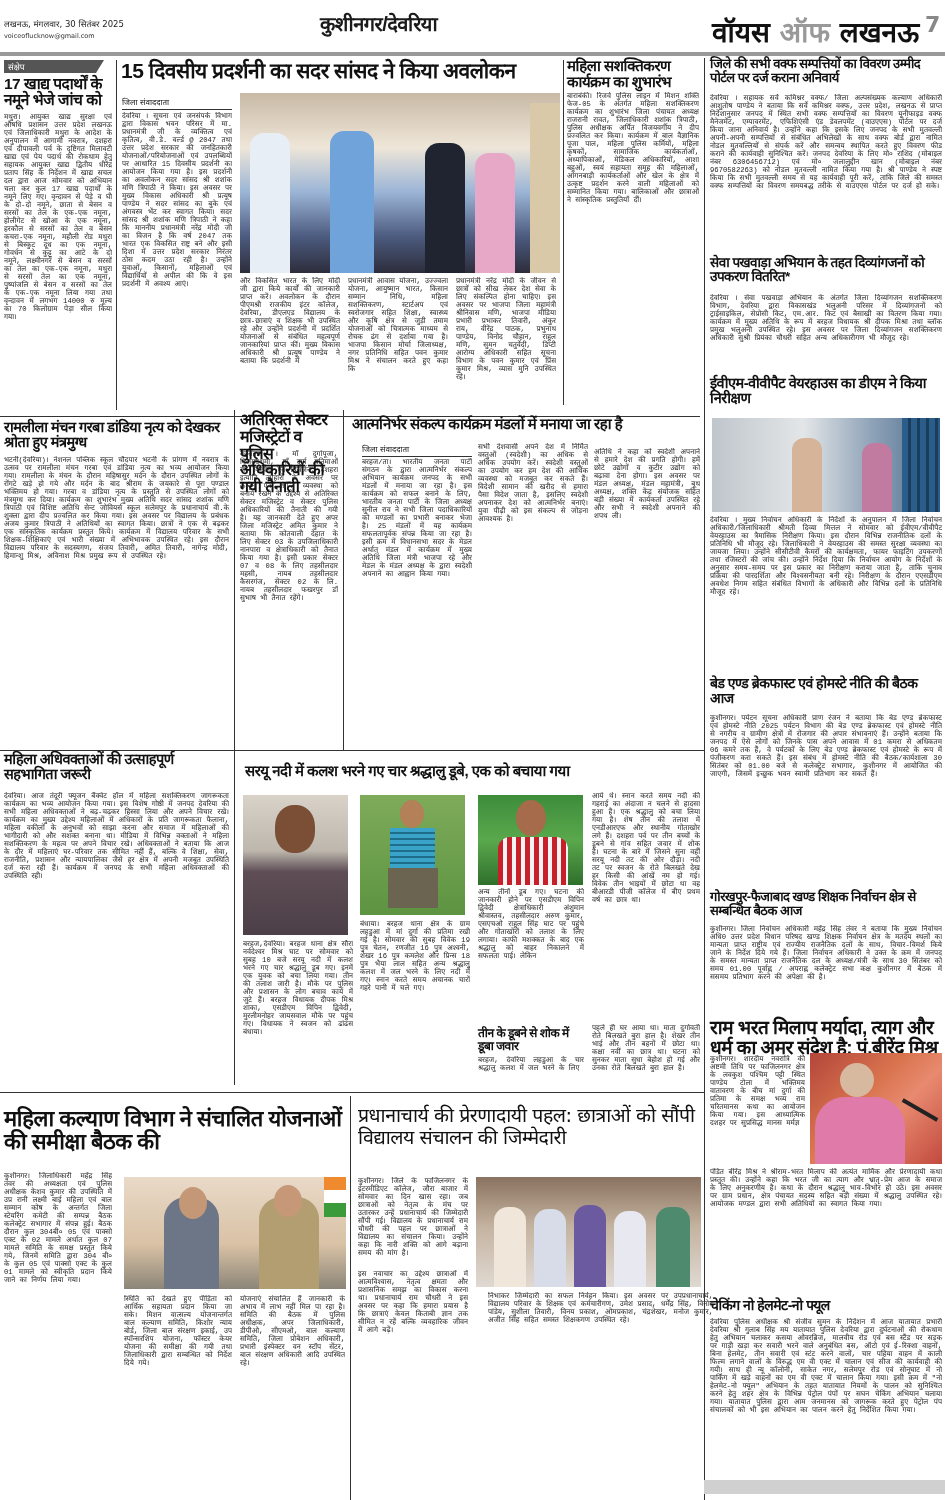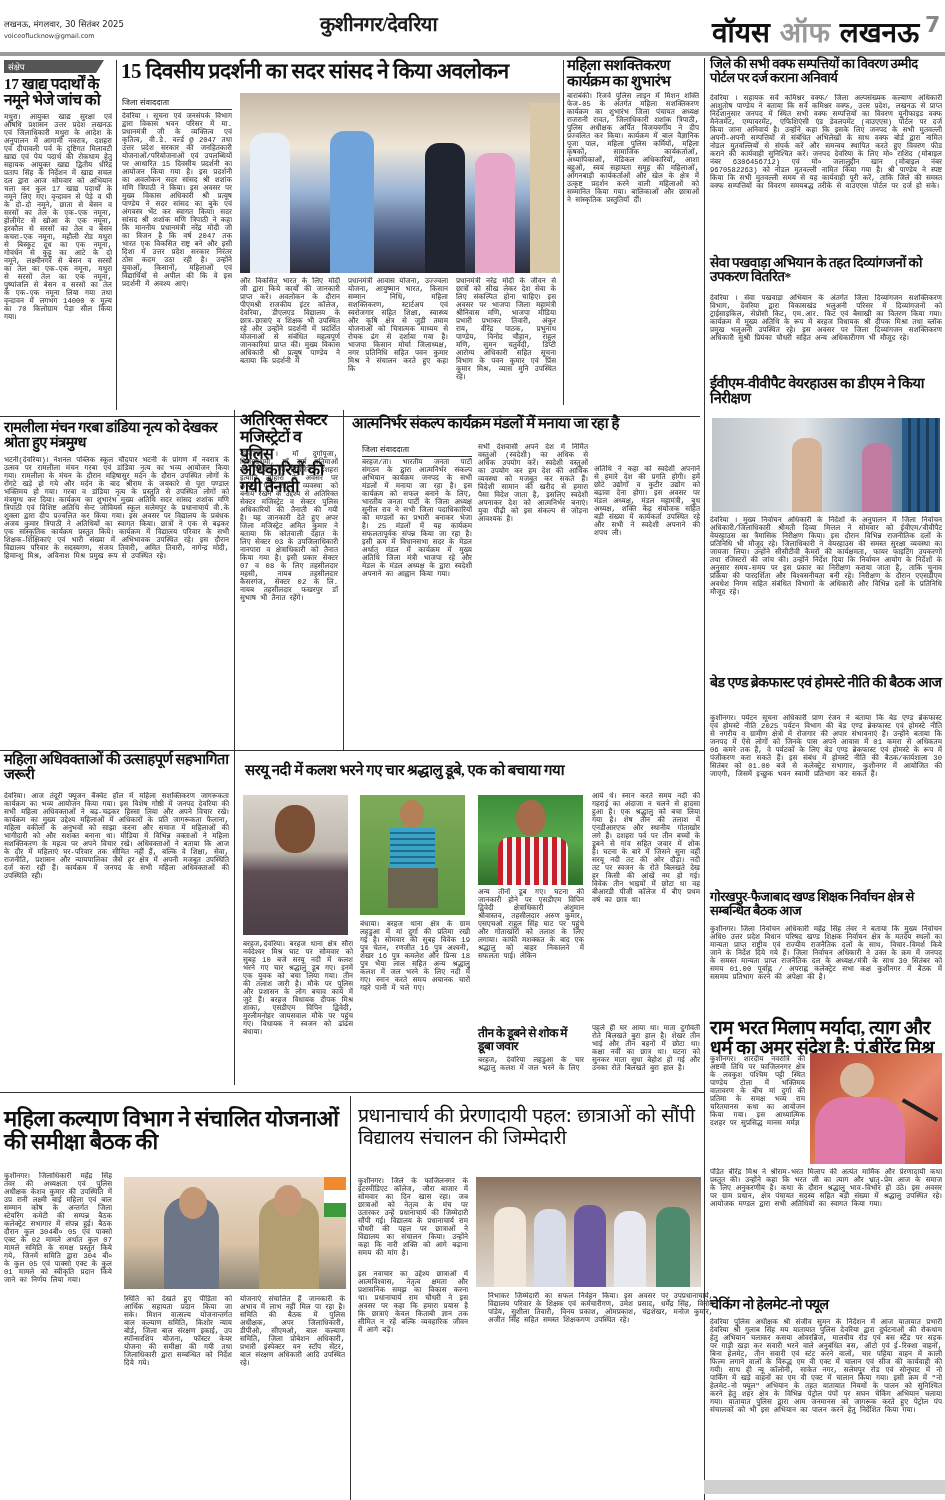--- a/index.html
+++ b/index.html
@@ -1,19 +1,19 @@
 <!DOCTYPE html>
 <html><head>
 <meta charset="utf-8">
 <style>
 *{box-sizing:border-box;margin:0;padding:0}
 body{width:945px;height:1500px;background:#fff;font-family:"DejaVu Sans",sans-serif;color:#111;position:relative;overflow:hidden}
 .abs{position:absolute}
 .txt{font-size:7.2px;line-height:8px;text-align:justify;color:#222;font-family:Liberation Mono, monospace;overflow:hidden}
-.hd{font-family:Liberation Serif, serif;font-weight:bold;color:#111;letter-spacing:-0.5px;line-height:1.05}
+.hd{font-family:Liberation Sans, sans-serif;font-weight:bold;color:#111;letter-spacing:-0.5px;line-height:1.05}
 .vr{position:absolute;width:1px;background:#333}
 .hr{position:absolute;height:1px;background:#333}
 .photo{position:absolute;overflow:hidden}
 .byline{font-size:8px;font-family:"DejaVu Sans",sans-serif;border-bottom:1px solid #333;padding-bottom:2px}
 </style>
 </head>
 <body>
 
 <div class="abs" style="left:0;top:0;width:945px;height:52px;">
   <div class="abs" style="left:4px;top:18px;font-size:8.5px;color:#222;">लखनऊ, मंगलवार, 30 सितंबर 2025</div>
@@ -91,21 +91,21 @@
 <div class="vr" style="left:234px;top:410px;height:340px;"></div>
 
 <div class="abs hd" style="left:240px;top:412px;width:98px;font-size:16px;">अतिरिक्त सेक्टर मजिस्ट्रेटों व पुलिस अधिकारियों की गयी तैनाती</div>
 <div class="abs txt" style="left:240px;top:450px;width:98px;height:295px;">बहराइच । माँ दुर्गापूजा, विजयदशमी, माँ दुर्गा प्रतिमाओं की स्थापना एवं विसर्जन, दशहरा इत्यादि त्यौहारों के अवसर पर कानून एवं शान्ति व्यवस्था को बनाये रखने के उद्देश्य से अतिरिक्त सेक्टर मजिस्ट्रेट व सेक्टर पुलिस अधिकारियों की तैनाती की गयी है। यह जानकारी देते हुए अपर जिला मजिस्ट्रेट अमित कुमार ने बताया कि कोतवाली देहात के लिए सेक्टर 03 के उपजिलाधिकारी नानपारा व क्षेत्राधिकारी को तैनात किया गया है। इसी प्रकार सेक्टर 07 व 08 के लिए तहसीलदार महसी, नायब तहसीलदार कैसरगंज, सेक्टर 02 के लि. नायब तहसीलदार फखरपुर डॉ सुभाष भी तैनात रहेंगे।</div>
 <div class="vr" style="left:343px;top:410px;height:340px;"></div>
 
 <div class="abs hd" style="left:352px;top:416px;width:350px;font-size:15px;white-space:nowrap;">आत्मनिर्भर संकल्प कार्यक्रम मंडलों में मनाया जा रहा है</div>
 <div class="abs byline" style="left:362px;top:443px;width:110px;">जिला संवाददाता</div>
 <div class="abs txt" style="left:362px;top:458px;width:110px;height:290px;">बरहज/ता। भारतीय जनता पार्टी संगठन के द्वारा आत्मनिर्भर संकल्प अभियान कार्यक्रम जनपद के सभी मंडलों में मनाया जा रहा है। इस कार्यक्रम को सफल बनाने के लिए, भारतीय जनता पार्टी के जिला अध्यक्ष सुनील राव ने सभी जिला पदाधिकारियों को मण्डलों का प्रभारी बनाकर भेजा है। 25 मंडलों में यह कार्यक्रम सफलतापूर्वक संपन्न किया जा रहा है। इसी क्रम में विधानसभा सदर के मेडल अर्थात् मंडल में कार्यक्रम में मुख्य अतिथि जिला मंत्री भाजपा रहे और मेडल के मंडल अध्यक्ष के द्वारा स्वदेशी अपनाने का आह्वान किया गया।</div>
 <div class="abs txt" style="left:478px;top:443px;width:110px;height:305px;">सभी देशवासी अपने देश में निर्मित वस्तुओं (स्वदेशी) का अधिक से अधिक उपयोग करें। स्वदेशी वस्तुओं का उपयोग कर हम देश की आर्थिक व्यवस्था को मजबूत कर सकते हैं। विदेशी सामान की खरीद से हमारा पैसा विदेश जाता है, इसलिए स्वदेशी अपनाकर देश को आत्मनिर्भर बनाएं। युवा पीढ़ी को इस संकल्प से जोड़ना आवश्यक है।</div>
-<div class="abs txt" style="left:594px;top:465px;width:106px;height:305px;">अतिथि ने कहा को स्वदेशी अपनाने से हमारे देश की प्रगति होगी। हमें छोटे उद्योगों व कुटीर उद्योग को बढ़ावा देना होगा। इस अवसर पर मंडल अध्यक्ष, मंडल महामंत्री, बूथ अध्यक्ष, शक्ति केंद्र संयोजक सहित बड़ी संख्या में कार्यकर्ता उपस्थित रहे और सभी ने स्वदेशी अपनाने की शपथ ली।</div>
+<div class="abs txt" style="left:594px;top:448px;width:106px;height:305px;">अतिथि ने कहा को स्वदेशी अपनाने से हमारे देश की प्रगति होगी। हमें छोटे उद्योगों व कुटीर उद्योग को बढ़ावा देना होगा। इस अवसर पर मंडल अध्यक्ष, मंडल महामंत्री, बूथ अध्यक्ष, शक्ति केंद्र संयोजक सहित बड़ी संख्या में कार्यकर्ता उपस्थित रहे और सभी ने स्वदेशी अपनाने की शपथ ली।</div>
 
 <div class="hr" style="left:0;top:750px;width:234px;"></div>
 <div class="abs hd" style="left:4px;top:752px;width:225px;font-size:14.5px;">महिला अधिवक्ताओं की उत्साहपूर्ण सहभागिता जरूरी</div>
 <div class="abs txt" style="left:4px;top:792px;width:225px;height:288px;">देवरिया। आज तंदूरी फ्यूजन बैंक्वेट हॉल में महिला सशक्तिकरण जागरूकता कार्यक्रम का भव्य आयोजन किया गया। इस विशेष गोष्ठी में जनपद देवरिया की सभी महिला अधिवक्ताओं ने बढ़-चढ़कर हिस्सा लिया और अपने विचार रखे। कार्यक्रम का मुख्य उद्देश्य महिलाओं में अधिकारों के प्रति जागरूकता फैलाना, महिला वकीलों के अनुभवों को साझा करना और समाज में महिलाओं की भागीदारी को और सशक्त बनाना था। मीडिया में विभिन्न वक्ताओं ने महिला सशक्तिकरण के महत्व पर अपने विचार रखे। अधिवक्ताओं ने बताया कि आज के दौर में महिलाएं घर-परिवार तक सीमित नहीं हैं, बल्कि वे शिक्षा, सेवा, राजनीति, प्रशासन और न्यायपालिका जैसे हर क्षेत्र में अपनी मजबूत उपस्थिति दर्ज करा रही हैं। कार्यक्रम में जनपद के सभी महिला अधिवक्ताओं की उपस्थिति रही।</div>
 <div class="vr" style="left:234px;top:750px;height:335px;"></div>
 
 <div class="hr" style="left:234px;top:750px;width:470px;"></div>
 <div class="abs hd" style="left:245px;top:763px;width:460px;font-size:15px;white-space:nowrap;">सरयू नदी में कलश भरने गए चार श्रद्धालु डूबे, एक को बचाया गया</div>
 <div class="photo" style="left:243px;top:795px;width:105px;height:140px;background:linear-gradient(180deg,#d8d2c8 0%,#bcb6ac 40%,#5e4d55 55%,#4c3f47 100%);">
   <div class="abs" style="left:32px;top:10px;width:40px;height:48px;background:#7a4f35;border-radius:45%;"></div>

